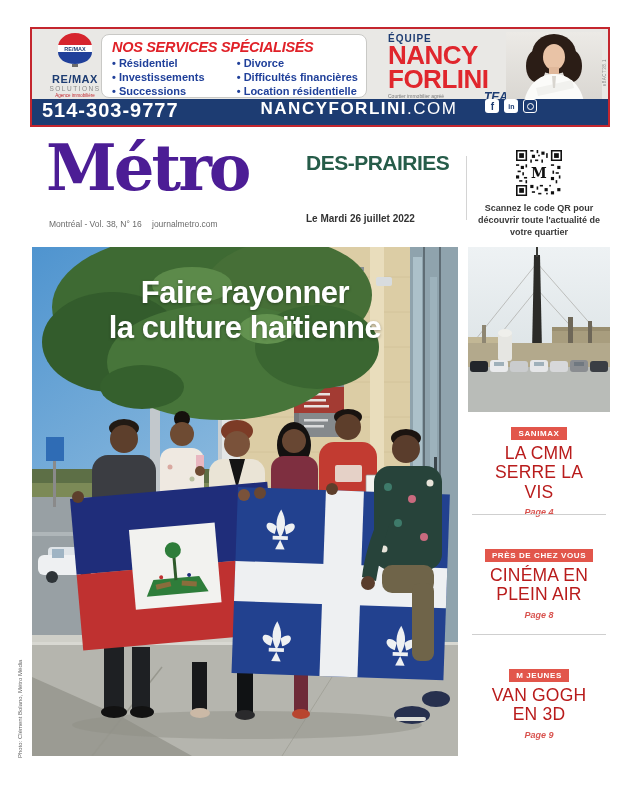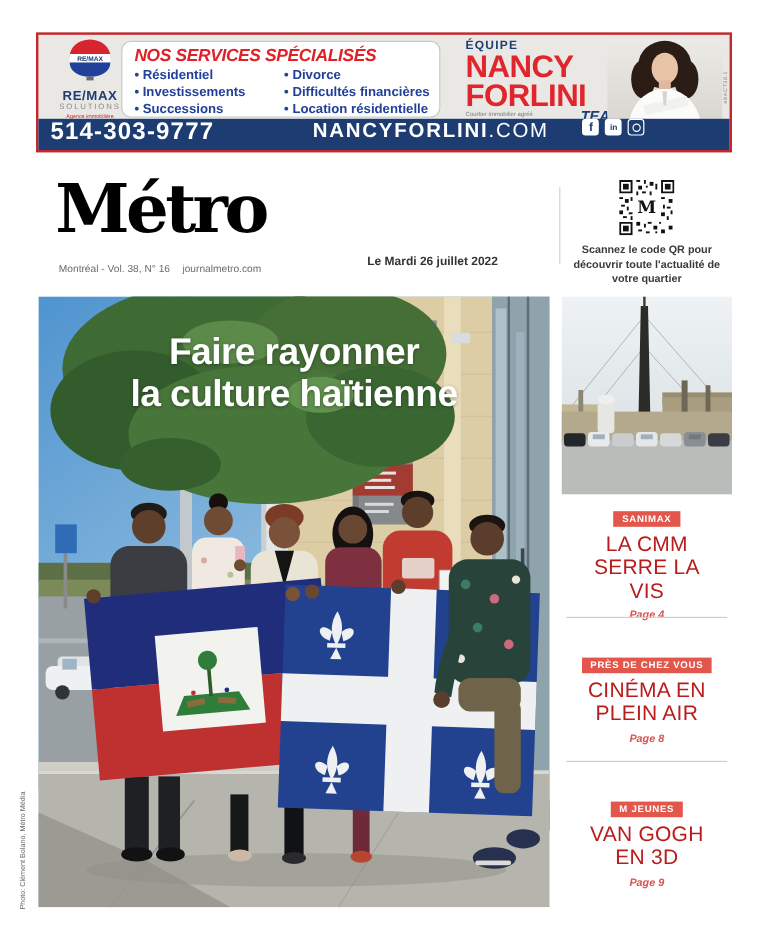--- a/index.html
+++ b/index.html
@@ -43,22 +43,22 @@
   .navy-phone { font-size:20px; font-weight:bold; letter-spacing:1px; }
   .navy-site  { font-size:17px; letter-spacing:1.5px; margin-left:54px; }
   .navy-site b{ font-weight:bold;padding-left:28px; }
   .socials { display:flex; gap:5px; margin-left:28px; }
   .soc { width:14px; height:14px; border-radius:3px; background:#fff; color:#1d3c72;
          font-size:10px; font-weight:bold; display:flex; align-items:center; justify-content:center; }
   .soc.insta { background:transparent; border:1.5px solid #fff; position:relative; }
   .soc.insta::after { content:""; position:absolute; inset:2.5px; border:1.5px solid #fff; border-radius:50%; }
 
   
-  .metro-logo { left:46px; top:146px; font-family:"DejaVu Serif", serif; font-weight:bold;
-                font-size:56px; color:#000000; letter-spacing:-3px; line-height:1; }
+  .metro-logo { left:46px; top:136px; font-family:"DejaVu Serif", serif; font-weight:bold;
+                font-size:64px; color:#4c1d95; letter-spacing:-3px; line-height:1; }
   .edition { left:306px; top:153px; font-size:21px; font-weight:bold; color:#265c49;
              line-height:.95; letter-spacing:-.5px; }
   .masthead-vol  { left:49px; top:219px; font-size:8.5px; color:#6b6b6b; }
   .masthead-site { left:152px; top:219px; font-size:8.5px; color:#6b6b6b; }
   .masthead-date { left:306px; top:213px; font-size:10px; font-weight:bold; color:#333; }
   .mast-divider { left:466px; top:156px; width:1px; height:64px; background:#d4d4d4; }
   .qr-wrap { left:516px; top:150px; width:46px; height:46px; }
   .qr-caption { left:468px; top:202px; width:142px; font-size:9px; font-weight:bold;
                 color:#3a3a3a; text-align:center; line-height:1.35; }
 
@@ -148,20 +148,21 @@
     <span class="socials">
       <span class="soc">f</span>
       <span class="soc" style="font-size:7px;">in</span>
       <span class="soc insta"></span>
     </span>
   </div>
 </div>
 
 <div class="abs metro-logo">Métro</div>
 <div class="abs edition">
+  <div>DES-PRAIRIES</div>
 </div>
 <div class="abs masthead-vol">Montréal - Vol. 38, N° 16</div>
 <div class="abs masthead-site">journalmetro.com</div>
 <div class="abs masthead-date">Le Mardi 26 juillet 2022</div>
 <div class="abs mast-divider"></div>
 
 <svg class="abs qr-wrap" viewBox="0 0 29 29">
   <rect width="29" height="29" fill="#fff"></rect>
   <g fill="#111">
     <path d="M0,0h7v7h-7z M1,1v5h5v-5z" fill-rule="evenodd"></path>

